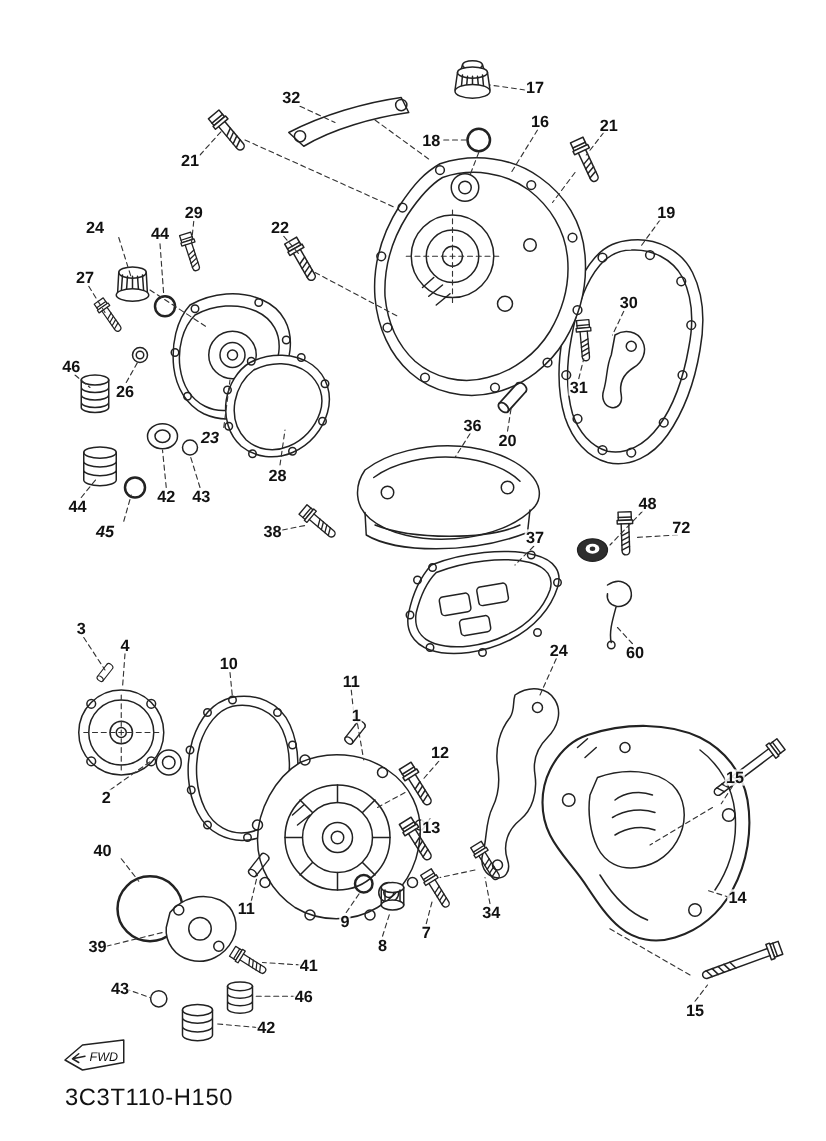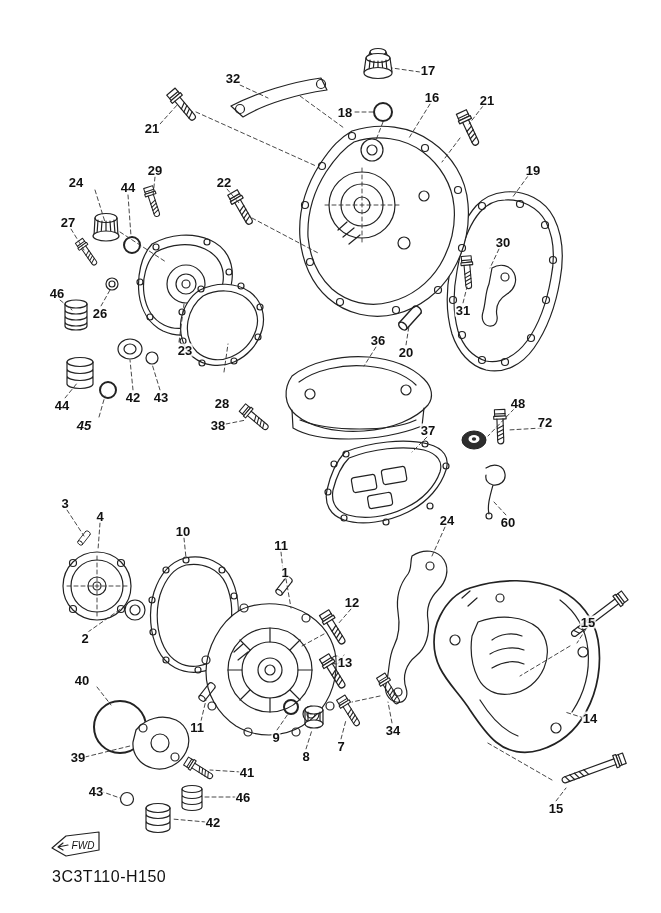--- a/index.html
+++ b/index.html
@@ -1,20 +1,20 @@
 <!DOCTYPE html>
 <html><head>
 <meta charset="utf-8">
 <style>
   html,body{margin:0;padding:0;background:#ffffff;font-family:"Liberation Sans",sans-serif;}
   #stage{position:relative;width:661px;height:913px;background:#fff;overflow:hidden;}
   #diagram-svg{position:absolute;left:0;top:0;}
   #callout-layer{position:absolute;left:0;top:0;width:661px;height:913px;pointer-events:none;}
   .callout{position:absolute;transform:translate(-50%,-50%);font-size:13px;font-weight:600;color:#111;line-height:1;background:rgba(255,255,255,0.85);padding:0 1px;}
-  .part-code{position:absolute;left:52px;top:868px;font-size:16px;color:#111;letter-spacing:.5px;}
+  .part-code{position:absolute;left:52px;top:868px;font-size:19px;color:#111;letter-spacing:.5px;}
   .ln{fill:none;stroke:#222;stroke-width:1.2;stroke-linecap:round;stroke-linejoin:round;}
   .wh{fill:#fff;stroke:#222;stroke-width:1.2;stroke-linecap:round;stroke-linejoin:round;}
   .thick{stroke-width:2;}
   .dash{fill:none;stroke:#333;stroke-width:.9;stroke-dasharray:4 3;stroke-linecap:round;}
 </style>
 </head>
 <body>
 
 <div id="stage">
 
@@ -336,26 +336,26 @@
       <span class="callout" style="left: 588px; top: 622px;">15</span>
       <span class="callout" style="left: 556px; top: 808px;">15</span>
       <span class="callout" style="left: 432px; top: 97px; text-align: right;">16</span>
       <span class="callout" style="left: 428px; top: 70px;">17</span>
       <span class="callout" style="left: 345px; top: 112px;">18</span>
       <span class="callout" style="left: 533px; top: 170px;">19</span>
       <span class="callout" style="left: 406px; top: 352px;">20</span>
       <span class="callout" style="left: 152px; top: 128px;">21</span>
       <span class="callout" style="left: 487px; top: 100px;">21</span>
       <span class="callout" style="left: 224px; top: 182px;">22</span>
-      <span class="callout" style="left: 185px; top: 350px;">23</span>
+      <span class="callout" style="left: 168px; top: 350px; font-style: italic;">23</span>
       <span class="callout" style="left: 76px; top: 182px;">24</span>
       <span class="callout" style="left: 128px; top: 187px;">44</span>
       <span class="callout" style="left: 100px; top: 313px;">26</span>
       <span class="callout" style="left: 68px; top: 222px;">27</span>
-      <span class="callout" style="left: 222px; top: 380px; margin-top: 23px;">28</span>
+      <span class="callout" style="left: 222px; top: 380px;">28</span>
       <span class="callout" style="left: 155px; top: 170px;">29</span>
       <span class="callout" style="left: 503px; top: 242px;">30</span>
       <span class="callout" style="left: 463px; top: 310px;">31</span>
       <span class="callout" style="left: 233px; top: 78px;">32</span>
       <span class="callout" style="left: 447px; top: 520px;">24</span>
       <span class="callout" style="left: 393px; top: 730px;">34</span>
       <span class="callout" style="left: 378px; top: 340px;">36</span>
       <span class="callout" style="left: 428px; top: 430px;">37</span>
       <span class="callout" style="left: 218px; top: 425px;">38</span>
       <span class="callout" style="left: 78px; top: 757px;">39</span>

